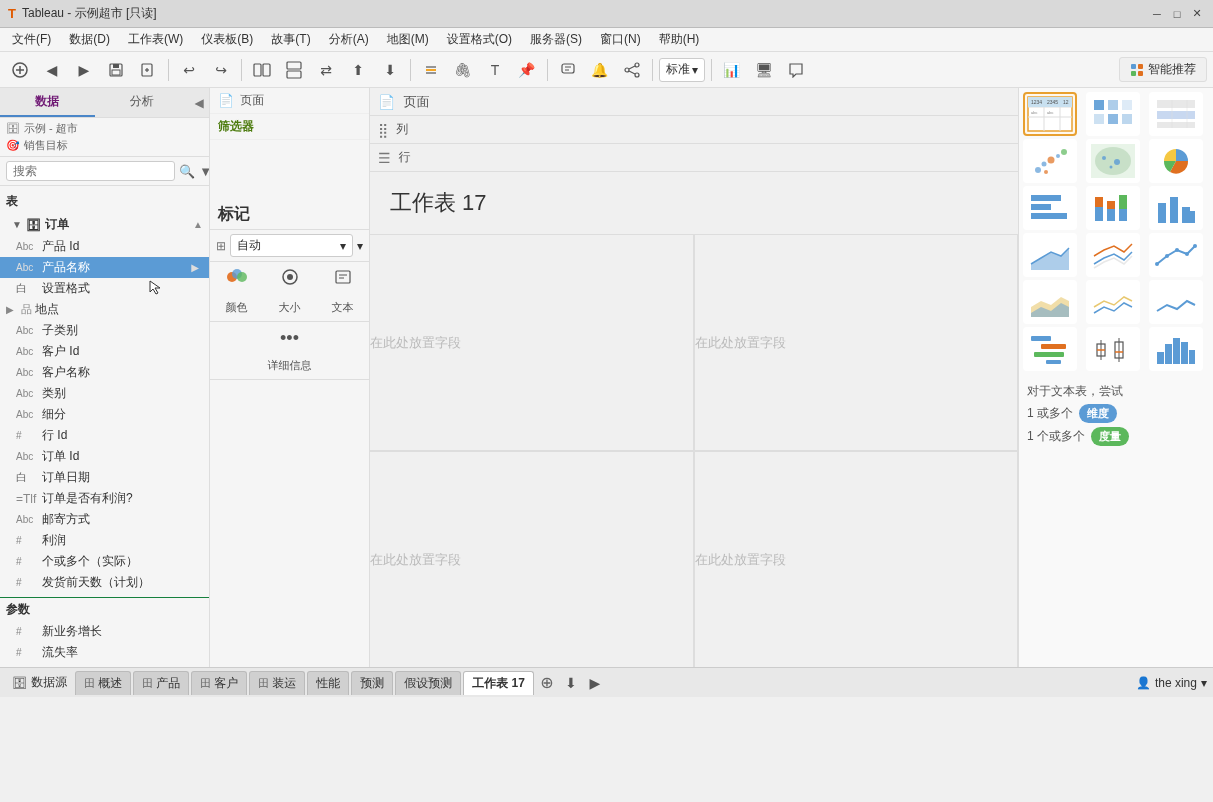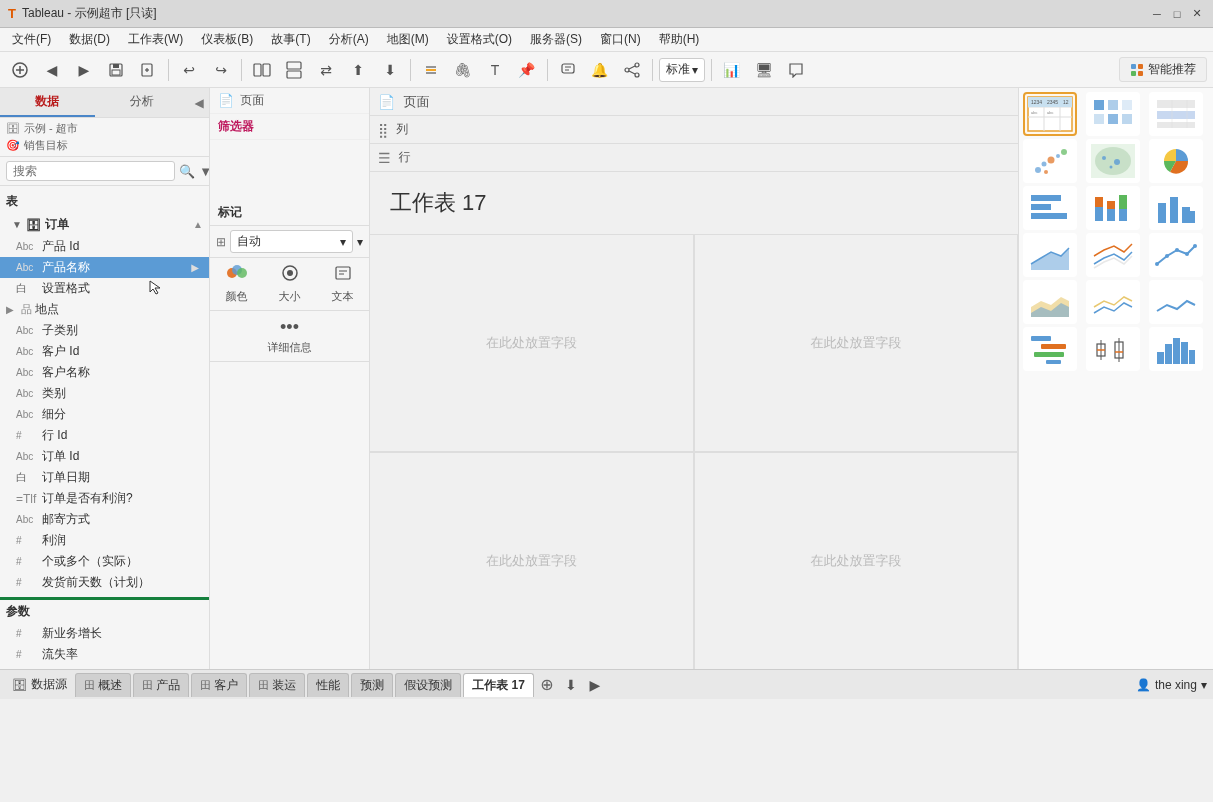--- a/index.html
+++ b/index.html
@@ -79,21 +79,21 @@
     .left-tabs {
       display: flex;
       border-bottom: 1px solid #ddd;
       background: #e8e8e8;
     }
     .left-tab {
       flex: 1; text-align: center; padding: 5px 0;
       cursor: pointer; font-size: 12px; color: #555;
       border-bottom: 2px solid transparent;
     }
-    .left-tab.active { border-bottom-color: #4a86c8; color: #b91c1c; font-weight: bold; }
+    .left-tab.active { border-bottom-color: #4a86c8; color: #701a75; font-weight: bold; }
     .left-tab-collapse { width: 20px; display: flex; align-items: center; justify-content: center; cursor: pointer; color: #777; }
 
     .search-bar {
       display: flex; align-items: center; padding: 4px 6px; gap: 4px;
       border-bottom: 1px solid #ddd;
     }
     .search-input {
       flex: 1; border: 1px solid #ccc; border-radius: 3px; padding: 2px 6px;
       font-size: 12px; outline: none;
     }
@@ -116,35 +116,35 @@
     .field-type { font-size: 10px; color: #888; width: 22px; flex-shrink: 0; }
     .field-name { flex: 1; }
     .field-arrow { font-size: 10px; color: #888; }
     .params-header {
       display: flex; align-items: center; padding: 3px 6px;
       font-weight: bold; font-size: 12px; color: #333; gap: 4px;
     }
     .marks-header {
       padding: 4px 8px;
       font-weight: bold;
-      font-size: 12px;
+      font-size: 16px;
       border-bottom: 1px solid #ddd;
     }
     .marks-dropdown-row {
       display: flex; align-items: center; padding: 4px 6px; gap: 4px;
       border-bottom: 1px solid #ddd;
     }
     .marks-dropdown {
       flex: 1; border: 1px solid #ccc; border-radius: 3px; padding: 2px 6px;
       font-size: 12px; background: white; cursor: pointer; display: flex;
       align-items: center; justify-content: space-between;
     }
     .marks-item {
       display: flex; flex-direction: column; align-items: center;
-      padding: 6px 8px; cursor: pointer; flex: 1;
+      padding: 6px 8px; cursor: pointer; flex: 1; gap: 7px;
     }
     .marks-item-icon { font-size: 18px; color: #555; }
     .marks-item-label { font-size: 11px; color: #555; margin-top: 2px; }
     .marks-items-row { display: flex; border-bottom: 1px solid #ddd; }
     .marks-items-row2 { display: flex; border-bottom: 1px solid #ddd; }
     .shelf-row {
       display: flex;
       align-items: center;
       height: 28px;
       border-bottom: 1px solid #ddd;
@@ -165,21 +165,20 @@
       flex: 1;
       display: grid;
       grid-template-columns: 1fr 1fr;
       grid-template-rows: 1fr 1fr;
       position: relative;
     }
     .canvas-cell {
       border: 1px solid #ddd;
       display: flex;
       align-items: center;
-      justify-content: center;
       color: #bbb;
       font-size: 13px;
     }
     .canvas-cell.top-left { border-left: none; border-top: none; }
     .canvas-cell.top-right { border-top: none; }
     .canvas-cell.bot-left { border-left: none; border-bottom: none; }
     .canvas-cell.bot-right { border-bottom: none; }
 
     
     .right-panel {
@@ -255,21 +254,21 @@
     .workspace {
       display: flex;
       flex: 1;
     }
     .page-row {
       display: flex; align-items: center; padding: 4px 8px;
       font-size: 12px; color: #555; border-bottom: 1px solid #eee;
       gap: 6px;
     }
     .filter-label {
-      font-size: 12px; color: #be185d; font-weight: bold;
+      font-size: 12px; color: #4d7c0f; font-weight: bold;
       padding: 4px 8px; border-bottom: 1px solid #eee;
     }
 
     .left-scrollbar::-webkit-scrollbar { width: 6px; }
     .left-scrollbar::-webkit-scrollbar-thumb { background: #ccc; border-radius: 3px; }
     .left-scrollbar::-webkit-scrollbar-track { background: #f0f0f0; }
 
     .field-group-row {
       display: flex; align-items: center; padding: 2px 6px;
       gap: 3px; cursor: pointer; font-size: 12px;
@@ -504,21 +503,21 @@
       </div>
       <div class="data-field">
         <span class="field-type">#</span>
         <span class="field-name">个或多个（实际）</span>
       </div>
       <div class="data-field">
         <span class="field-type">#</span>
         <span class="field-name">发货前天数（计划）</span>
       </div>
 
-      <div class="params-header" style="margin-top:4px;border-top:3px solid #15803d;">
+      <div class="params-header" style="margin-top:4px;border-top:1px solid #15803d;">
         <span>参数</span>
       </div>
       <div class="data-field">
         <span class="field-type">#</span>
         <span class="field-name">新业务增长</span>
       </div>
       <div class="data-field">
         <span class="field-type">#</span>
         <span class="field-name">流失率</span>
       </div>
@@ -810,20 +809,31 @@
             <rect x="2" y="2" width="44" height="34" fill="#fff"></rect>
             <rect x="5" y="22" width="7" height="12" fill="#5b9bd5"></rect>
             <rect x="13" y="14" width="7" height="20" fill="#5b9bd5"></rect>
             <rect x="21" y="8" width="7" height="26" fill="#5b9bd5"></rect>
             <rect x="29" y="12" width="7" height="22" fill="#5b9bd5"></rect>
             <rect x="37" y="20" width="6" height="14" fill="#5b9bd5"></rect>
           </svg>
         </div>
       </div>
 
+      <div class="hint-section">
+        <div>对于文本表，尝试</div>
+        <div class="hint-row">
+          <span>1 或多个</span>
+          <span class="badge badge-blue">维度</span>
+        </div>
+        <div class="hint-row">
+          <span>1 个或多个</span>
+          <span class="badge badge-green">度量</span>
+        </div>
+      </div>
     </div>
   </div>
 </div>
 
 <div class="bottom-bar">
   <div class="bottom-tabs">
     <div class="bottom-datasource">
       <span>🗄</span>
       <span>数据源</span>
     </div>

